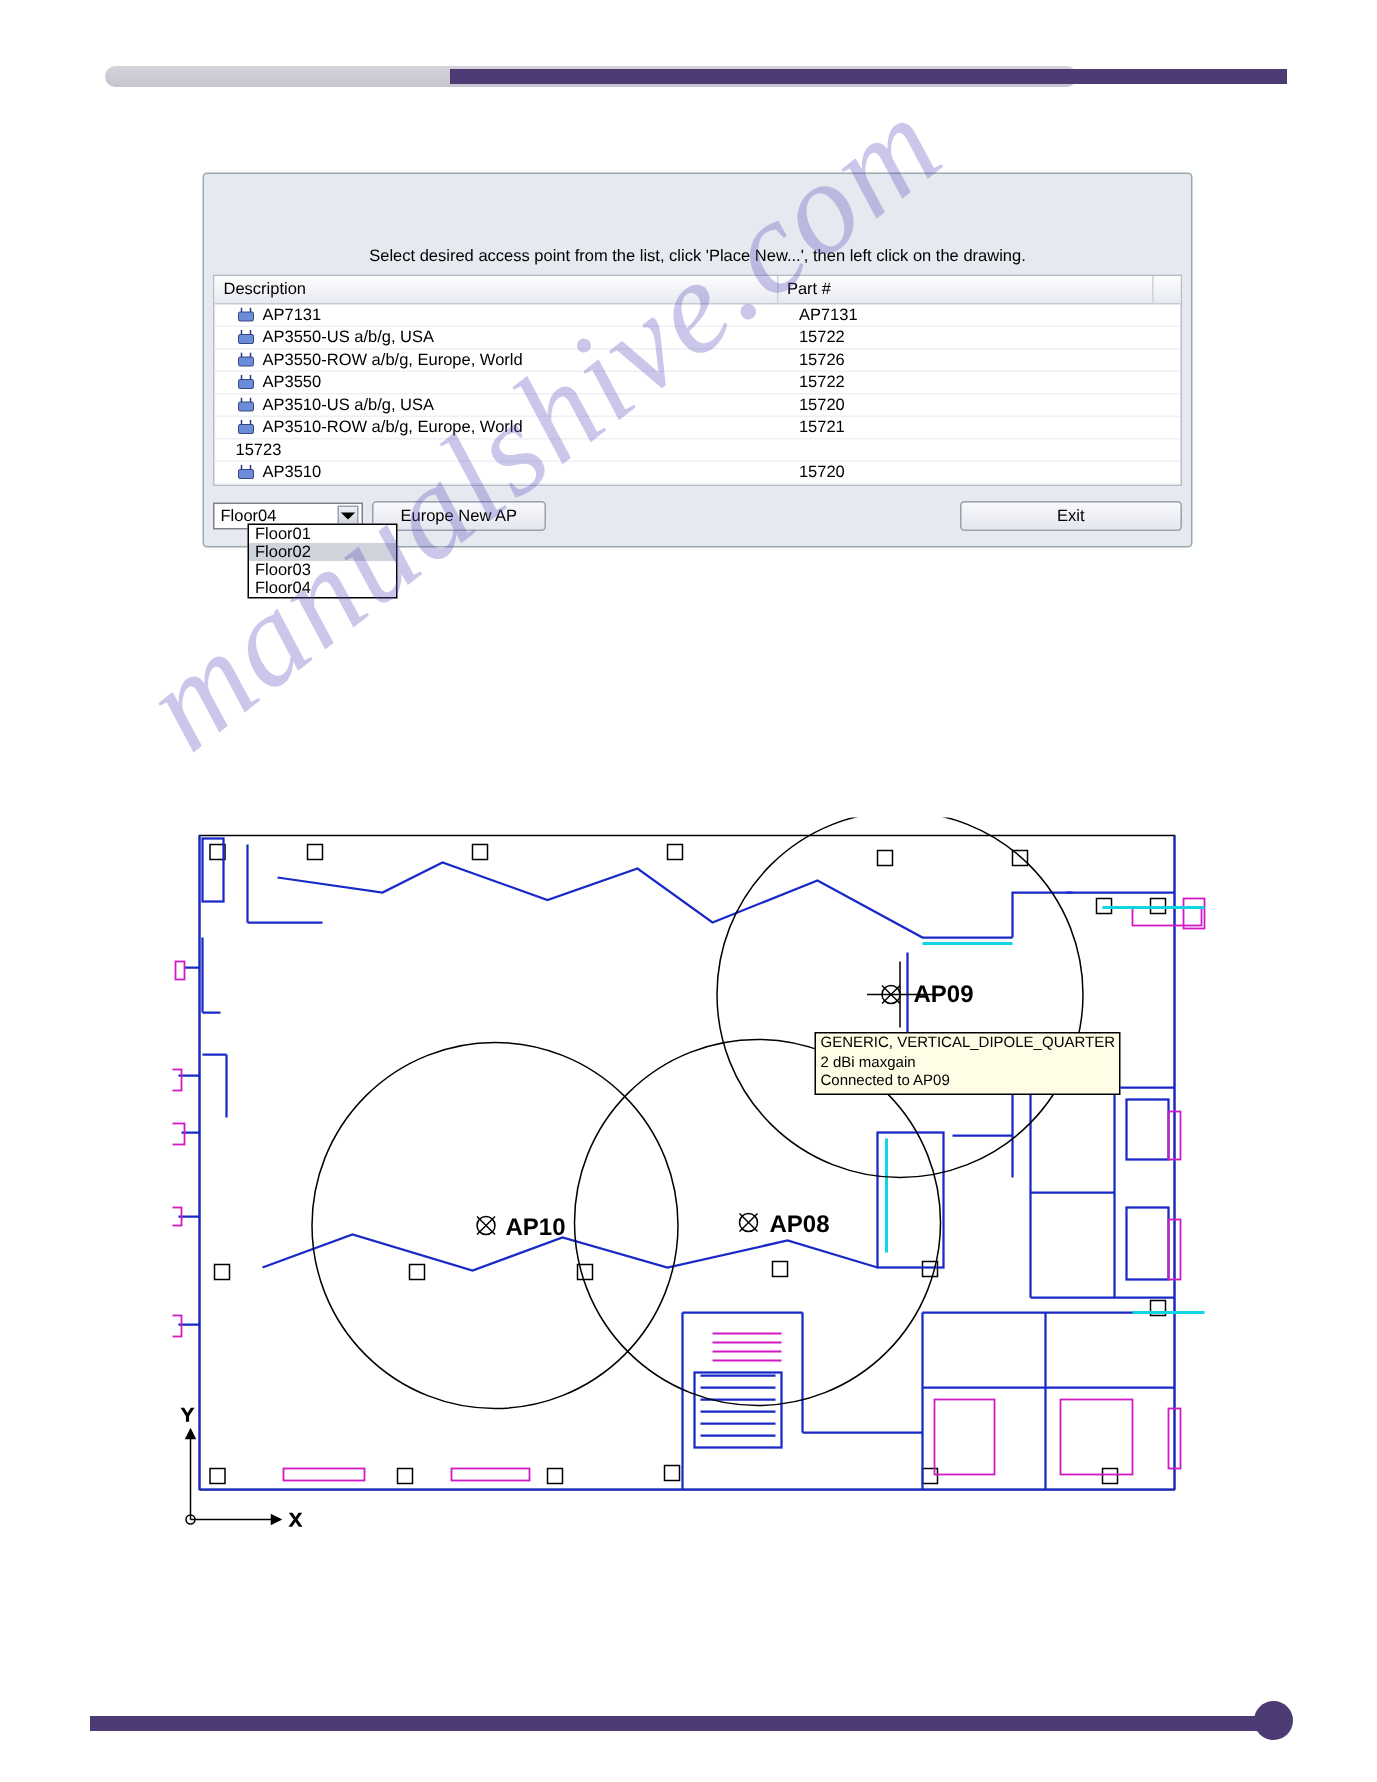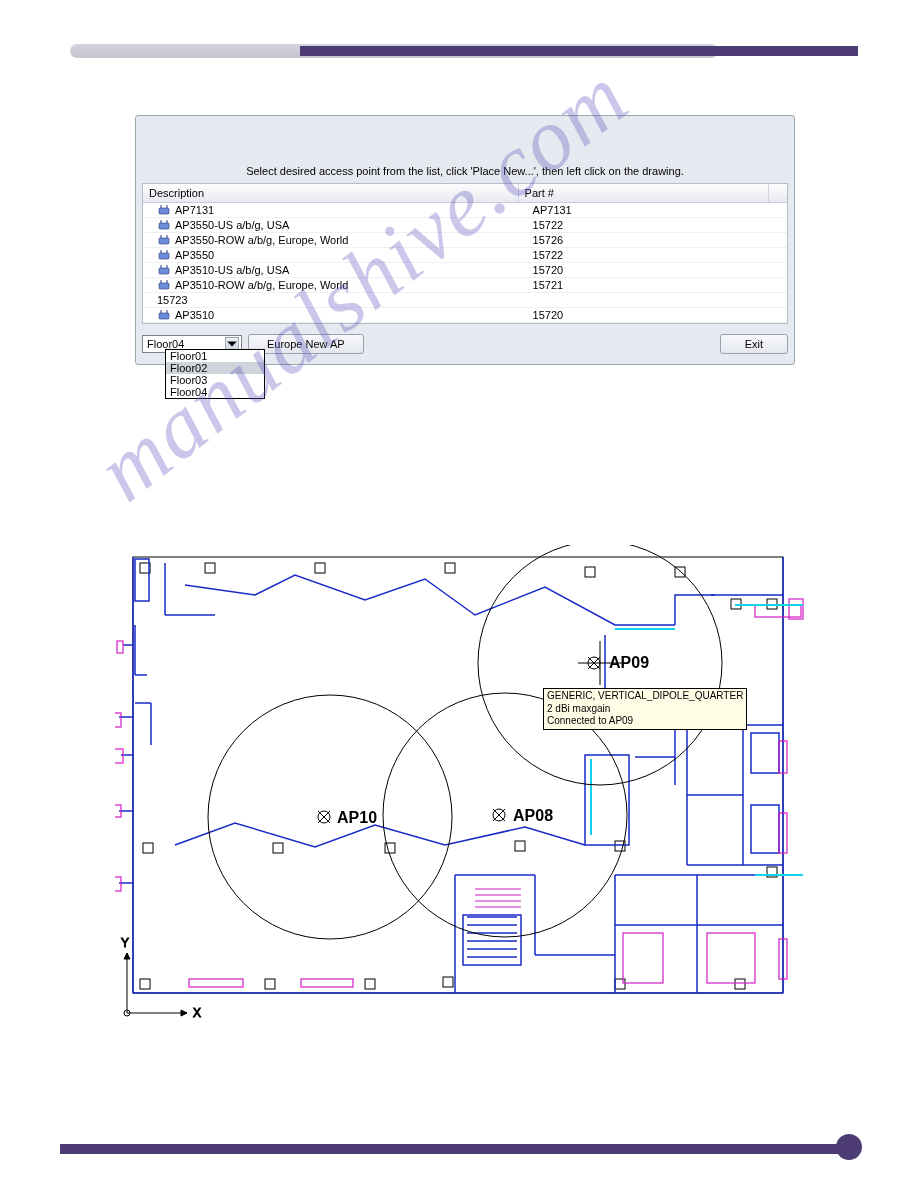--- a/index.html
+++ b/index.html
@@ -305,21 +305,21 @@
     <div class="combo">
       <span>Floor04</span>
       <span class="arrow">
         <svg viewBox="0 0 10 10">
             <path d="M1 3 L5 7 L9 3 Z" fill="#000"></path>
           </svg>
       </span>
     </div>
     <button class="btn">Europe New AP</button>
     <div class="spacer"></div>
-    <button class="btn" style="padding:3px 24px">Exit</button>
+    <button class="btn" style="padding:3px 64px">Exit</button>
   </div>
 </div>
 
 <div class="dropdown-list" id="ddl">
     <div class="opt">Floor01</div>
     <div class="opt hl">Floor02</div>
     <div class="opt">Floor03</div>
     <div class="opt">Floor04</div>
   </div>
 

